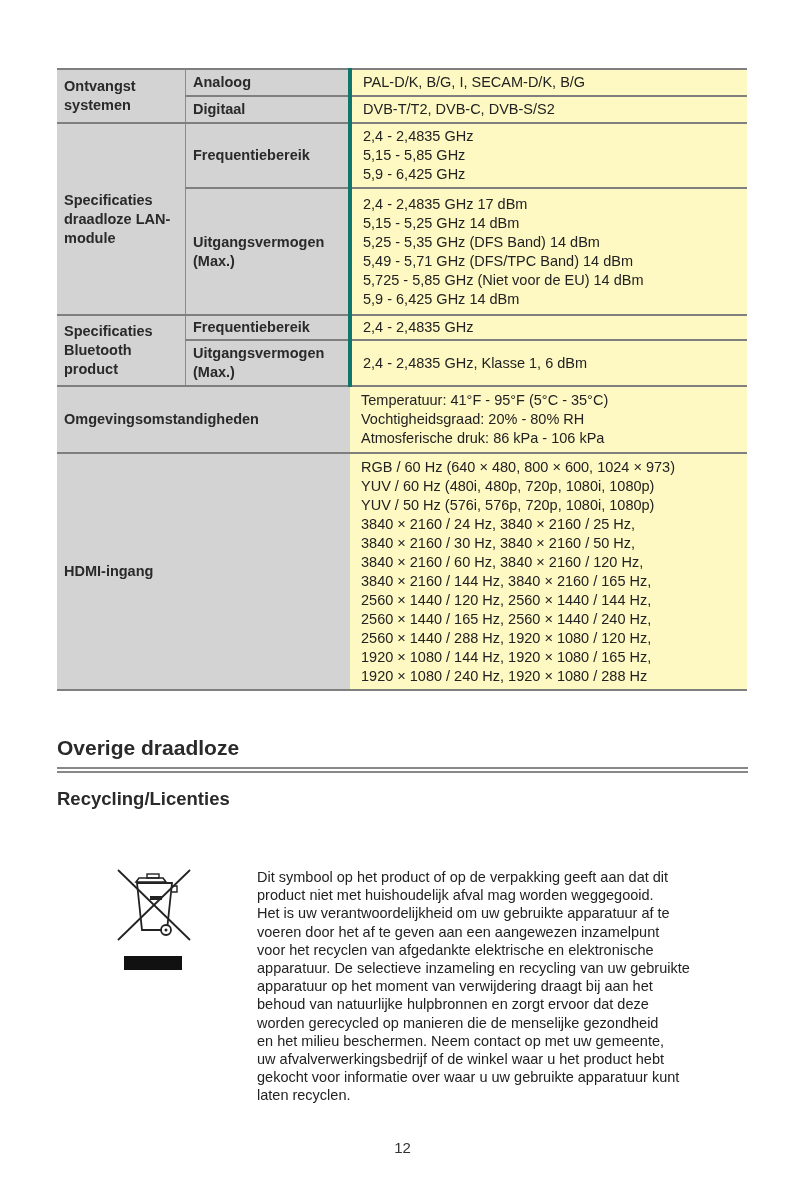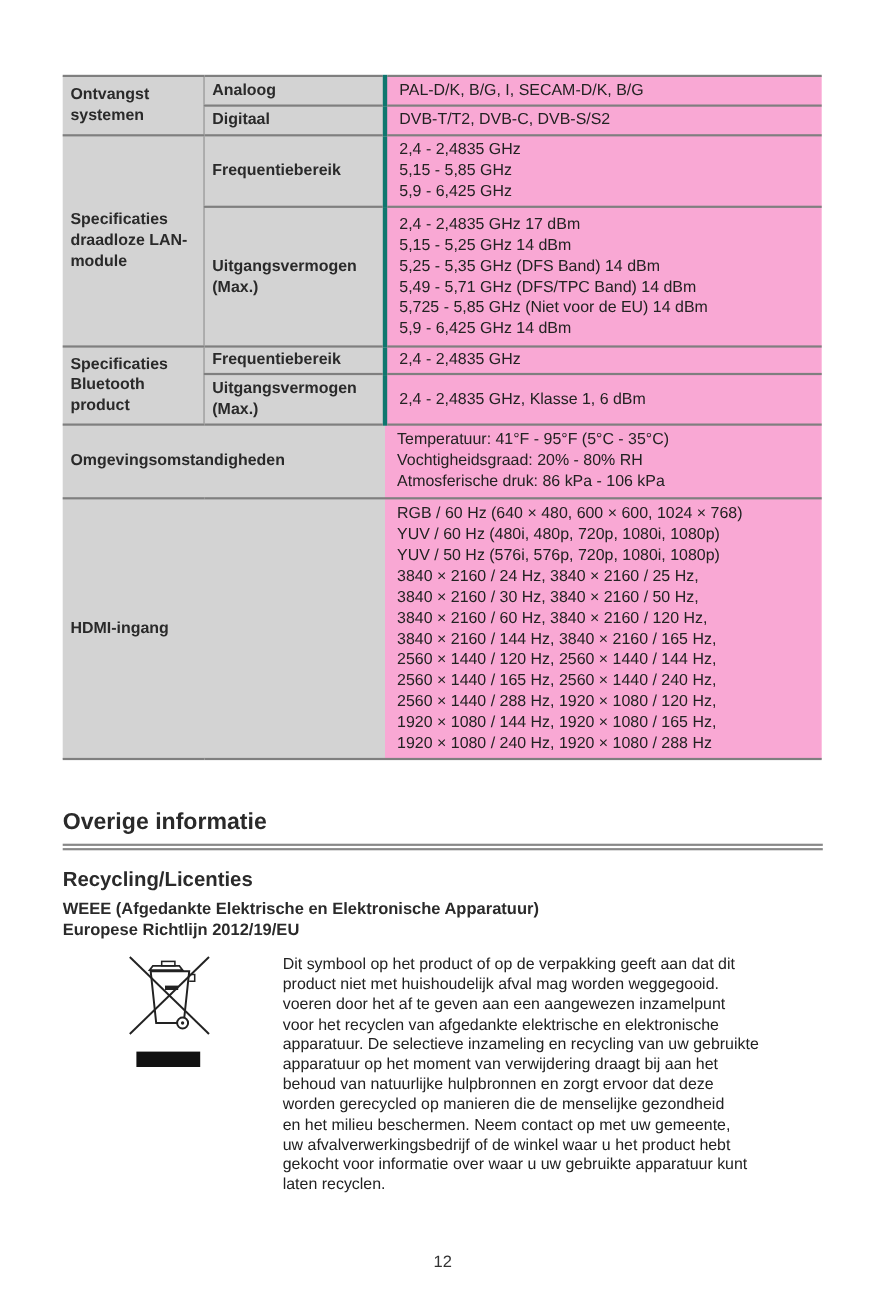--- a/index.html
+++ b/index.html
@@ -3,21 +3,21 @@
 <meta charset="utf-8">
 <style>
   html, body { margin: 0; padding: 0; background: #ffffff; }
   body { width: 805px; height: 1191px; position: relative; font-family: "Liberation Sans", sans-serif; color: #222; }
   .page { position: absolute; left: 0; top: 0; width: 666px; height: 1191px; }
   table.spec { position: absolute; left: 57px; top: 68px; width: 690px; border-collapse: collapse; font-size: 14.5px; }
   table.spec td { border-top: 2px solid #7f7f7f; border-bottom: 2px solid #7f7f7f; padding: 0 7px; vertical-align: middle; line-height: 19px; }
   table.spec td.g { background: #d3d3d3; font-weight: bold; color: #2a2a2a; }
   table.spec td.c1 { width: 114px; border-right: 1px solid #8a8a8a; }
   table.spec td.c2 { width: 148px; border-right: 4px solid #0f766e; }
-  table.spec td.v { background: #f9a8d4; padding-left: 11px; }
+  table.spec td.v { background: #fef9c3; padding-left: 11px; }
   .line { display: block; white-space: nowrap; }
   .h-overige { position: absolute; left: 57px; top: 736px; font-size: 21px; font-weight: bold; color: #2a2a2a; }
   .rule { position: absolute; left: 57px; width: 691px; background: #888; }
   .rule.a { top: 767px; height: 2px; }
   .rule.b { top: 771px; height: 2px; }
   .h-recycling { position: absolute; left: 57px; top: 788px; font-size: 18.5px; font-weight: bold; color: #2a2a2a; }
   .h-weee { position: absolute; left: 57px; top: 817px; font-size: 15px; font-weight: bold; color: #2a2a2a; line-height: 19px; }
   .weee-icon { position: absolute; left: 112px; top: 868px; width: 84px; height: 104px; }
   .para { position: absolute; left: 257px; top: 868px; width: 490px; font-size: 14.5px; line-height: 18.2px; color: #222; }
   .page-num { position: absolute; left: 0; width: 805px; top: 1139px; text-align: center; font-size: 15px; color: #333; }
@@ -84,46 +84,42 @@
         <td class="v">
           <span class="line">Temperatuur: 41°F - 95°F (5°C - 35°C)</span>
           <span class="line">Vochtigheidsgraad: 20% - 80% RH</span>
           <span class="line">Atmosferische druk: 86 kPa - 106 kPa</span>
         </td>
       </tr>
 
       <tr style="height:237px;">
         <td class="g" colspan="2">HDMI-ingang</td>
         <td class="v">
-          <span class="line">RGB / 60 Hz (640 × 480, 600 × 600, 1024 × 768)</span>
+          <span class="line">RGB / 60 Hz (640 × 480, 800 × 600, 1024 × 973)</span>
           <span class="line">YUV / 60 Hz (480i, 480p, 720p, 1080i, 1080p)</span>
           <span class="line">YUV / 50 Hz (576i, 576p, 720p, 1080i, 1080p)</span>
           <span class="line">3840 × 2160 / 24 Hz, 3840 × 2160 / 25 Hz,</span>
           <span class="line">3840 × 2160 / 30 Hz, 3840 × 2160 / 50 Hz,</span>
           <span class="line">3840 × 2160 / 60 Hz, 3840 × 2160 / 120 Hz,</span>
           <span class="line">3840 × 2160 / 144 Hz, 3840 × 2160 / 165 Hz,</span>
           <span class="line">2560 × 1440 / 120 Hz, 2560 × 1440 / 144 Hz,</span>
           <span class="line">2560 × 1440 / 165 Hz, 2560 × 1440 / 240 Hz,</span>
           <span class="line">2560 × 1440 / 288 Hz, 1920 × 1080 / 120 Hz,</span>
           <span class="line">1920 × 1080 / 144 Hz, 1920 × 1080 / 165 Hz,</span>
           <span class="line">1920 × 1080 / 240 Hz, 1920 × 1080 / 288 Hz</span>
         </td>
       </tr>
     </tbody>
   </table>
 
-  <div class="h-overige">Overige informatie</div>
+  <div class="h-overige">Overige draadloze</div>
   <div class="rule a"></div>
   <div class="rule b"></div>
 
   <div class="h-recycling">Recycling/Licenties</div>
-  <div class="h-weee">
-    <div>WEEE (Afgedankte Elektrische en Elektronische Apparatuur)</div>
-    <div>Europese Richtlijn 2012/19/EU</div>
-  </div>
 
   <svg class="weee-icon" viewBox="0 0 84 104">
 
     <path d="M27 10 h24 l3 4 h-30 z" fill="none" stroke="#222" stroke-width="1.6"></path>
     <rect x="35" y="6" width="12" height="4" fill="none" stroke="#222" stroke-width="1.4"></rect>
 
     <path d="M25 15 L30 62 H55 L60 15 Z" fill="none" stroke="#222" stroke-width="1.8"></path>
     <rect x="38" y="28" width="12" height="4" fill="#222"></rect>
     <path d="M60 18 h5 v6 h-5" fill="none" stroke="#222" stroke-width="1.4"></path>
 
@@ -132,20 +128,21 @@
 
     <line x1="6" y1="2" x2="78" y2="72" stroke="#222" stroke-width="1.8"></line>
     <line x1="78" y1="2" x2="6" y2="72" stroke="#222" stroke-width="1.8"></line>
 
     <rect x="12" y="88" width="58" height="14" fill="#111"></rect>
   </svg>
 
   <div class="para">
     <div>Dit symbool op het product of op de verpakking geeft aan dat dit</div>
     <div>product niet met huishoudelijk afval mag worden weggegooid.</div>
+    <div>Het is uw verantwoordelijkheid om uw gebruikte apparatuur af te</div>
     <div>voeren door het af te geven aan een aangewezen inzamelpunt</div>
     <div>voor het recyclen van afgedankte elektrische en elektronische</div>
     <div>apparatuur. De selectieve inzameling en recycling van uw gebruikte</div>
     <div>apparatuur op het moment van verwijdering draagt bij aan het</div>
     <div>behoud van natuurlijke hulpbronnen en zorgt ervoor dat deze</div>
     <div>worden gerecycled op manieren die de menselijke gezondheid</div>
     <div>en het milieu beschermen. Neem contact op met uw gemeente,</div>
     <div>uw afvalverwerkingsbedrijf of de winkel waar u het product hebt</div>
     <div>gekocht voor informatie over waar u uw gebruikte apparatuur kunt</div>
     <div>laten recyclen.</div>

